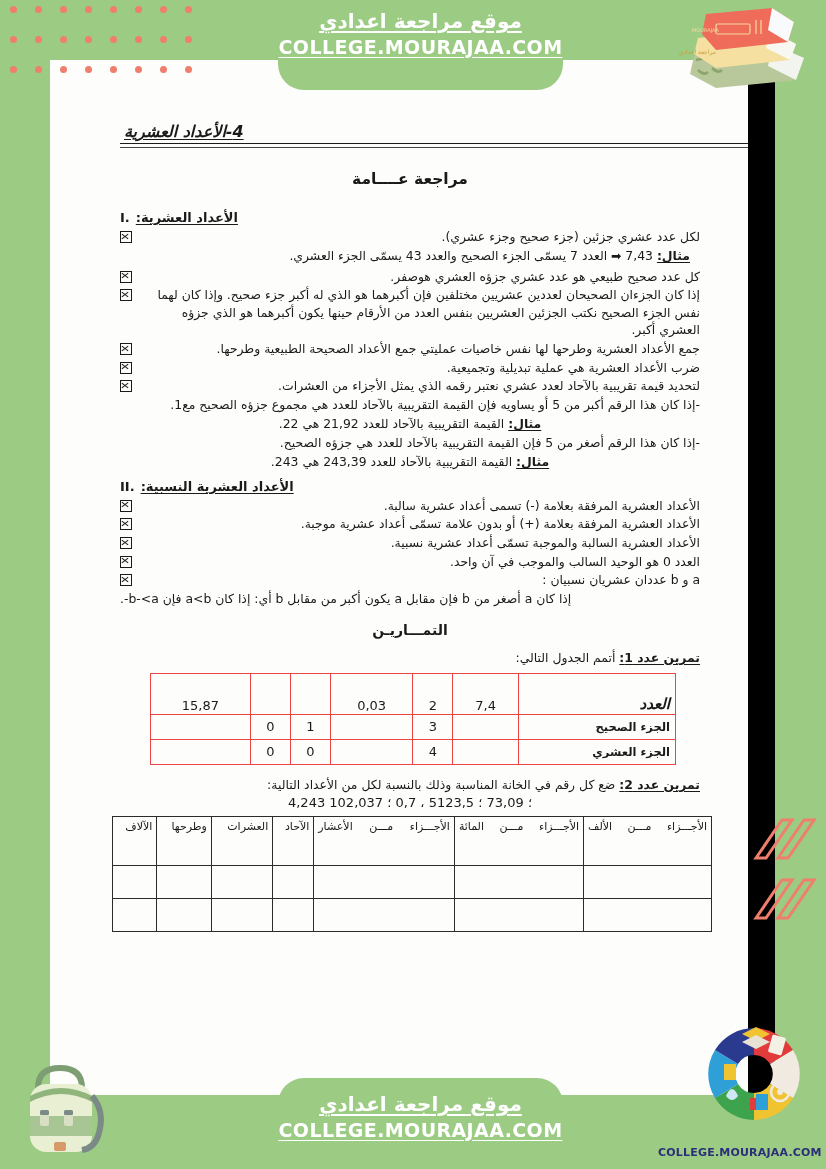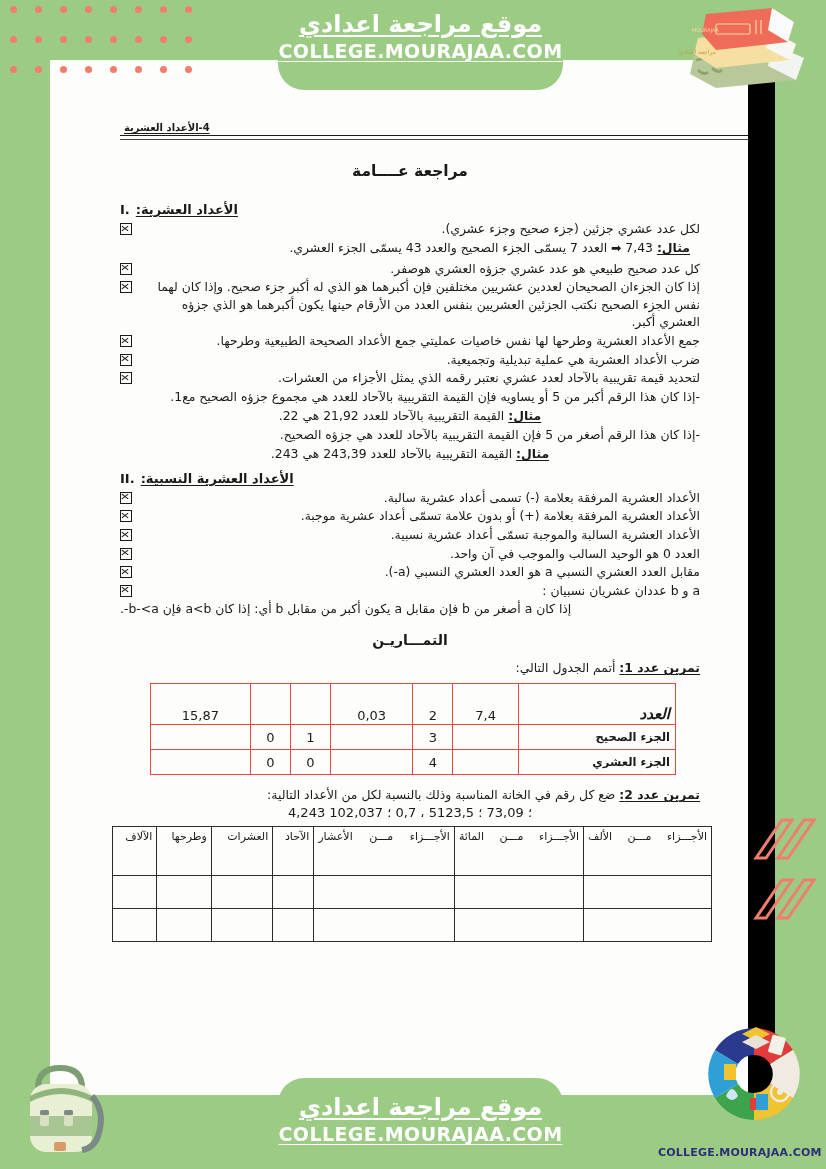--- a/index.html
+++ b/index.html
@@ -21,21 +21,21 @@
   .hdr-tab{position:absolute;left:278px;top:0;width:285px;height:90px;background:#9ccb84;
            border-bottom-left-radius:26px;border-bottom-right-radius:26px;z-index:4;}
   .ftr-band{position:absolute;left:0;top:1095px;width:826px;height:74px;background:#9ccb84;z-index:3;}
   .ftr-tab{position:absolute;left:278px;top:1078px;width:285px;height:91px;background:#9ccb84;
            border-top-left-radius:26px;border-top-right-radius:26px;z-index:4;}
 
   .brand{position:absolute;z-index:6;width:285px;text-align:center;left:278px;
          color:#ffffff;line-height:1.18;}
   .brand.top{top:10px;}
   .brand.bottom{top:1093px;}
-  .brand .ar{font-size:24px;font-weight:bold;text-decoration:underline;
+  .brand .ar{font-size:20px;font-weight:bold;text-decoration:underline;
              text-underline-offset:3px;direction:rtl;letter-spacing:.3px;}
   .brand .url{font-size:19px;font-weight:bold;text-decoration:underline;
               text-underline-offset:3px;direction:ltr;letter-spacing:.4px;margin-top:2px;}
 
   
   .dots{position:absolute;left:0;top:0;width:200px;height:62px;z-index:5;}
   .dot{position:absolute;width:7px;height:7px;border-radius:50%;background:#ef7f6c;}
 
   
   .chev{position:absolute;right:8px;z-index:5;}
@@ -49,22 +49,22 @@
   .corner-url{position:absolute;left:658px;top:1146px;z-index:6;color:#2b2f7a;
               font-size:11px;font-weight:bold;direction:ltr;letter-spacing:.2px;}
 
   
   .sheet{position:absolute;left:50px;top:60px;width:698px;height:1035px;
          background:#fdfdfc;z-index:2;overflow:hidden;}
 
   .doc{position:absolute;left:70px;top:62px;width:580px;color:#1a1a1a;
        direction:rtl;text-align:right;}
 
-  .topline{font-size:10px;font-weight:bold;text-align:left;direction:rtl;
-           text-decoration:underline;text-underline-offset:2px;padding-left:4px;}
+  .topline{font-size:16px;font-weight:bold;text-align:left;direction:rtl;
+           text-decoration:underline;text-underline-offset:2px;padding-left:4px;font-style:italic;}
   .topline-wrap{width:640px;margin-right:-60px;}
   .hr-double{margin-top:2px;border-top:1.6px solid #1a1a1a;
              border-bottom:0.9px solid #444;height:3px;width:640px;margin-right:-60px;}
 
   .maintitle{text-align:center;font-size:15.5px;font-weight:bold;margin-top:22px;
              letter-spacing:1px;}
 
   .sec{margin-top:22px;}
   .sec-head{font-size:13px;font-weight:bold;display:flex;justify-content:flex-end;
             align-items:baseline;gap:6px;}
@@ -317,24 +317,20 @@
           </li>
           <li>
             <span class="btxt">الأعداد العشرية السالبة والموجبة تسمّى أعداد عشرية نسبية.</span>
             <span class="bx"></span>
           </li>
           <li>
             <span class="btxt">العدد 0 هو الوحيد السالب والموجب في آن واحد.</span>
             <span class="bx"></span>
           </li>
           <li>
-            <span class="btxt">مقابل العدد العشري النسبي a هو العدد العشري النسبي (a-).</span>
-            <span class="bx"></span>
-          </li>
-          <li>
             <span class="btxt">a و b عددان عشريان نسبيان :</span>
             <span class="bx"></span>
           </li>
         </ul>
         <div class="sub" style="text-align:left;">إذا كان a أصغر من b فإن مقابل a يكون أكبر من مقابل b أي: إذا كان a&lt;b فإن b-&lt;a-.</div>
       </div>
 
       <div class="exer-title">التمـــاريـن</div>
 
       <div class="exline">

